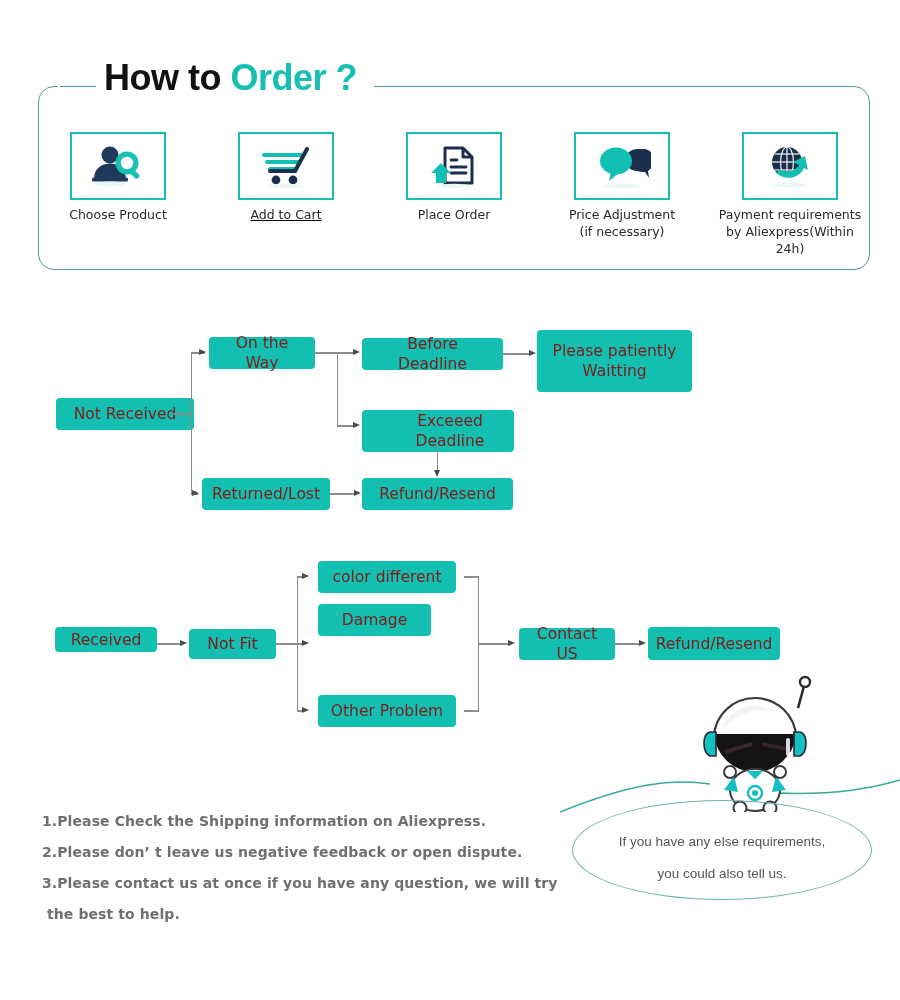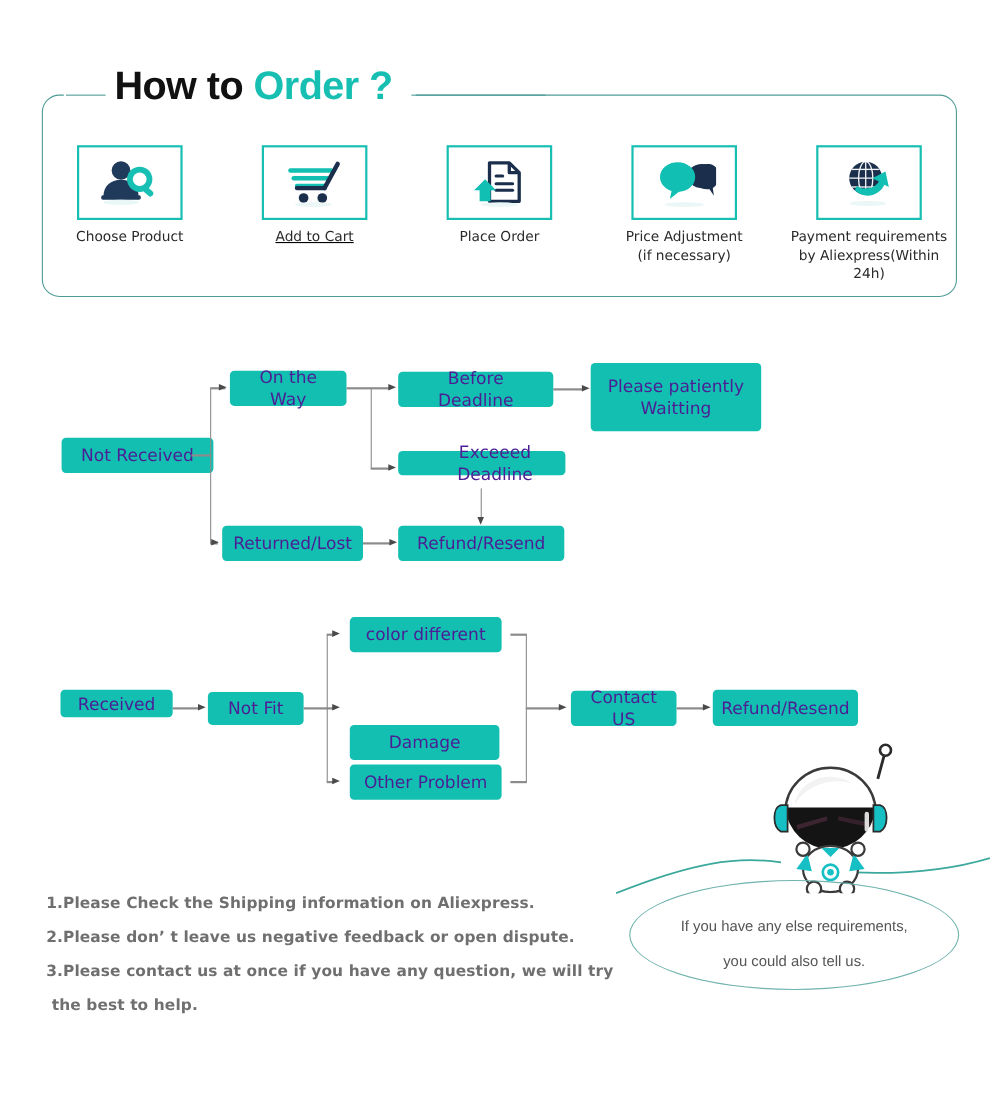--- a/index.html
+++ b/index.html
@@ -52,21 +52,21 @@
   }
   .step-label {
     margin-top: 6px; font-size: 12.5px; color: #2a2a2a; line-height: 17px;
     font-family: "DejaVu Sans", sans-serif;
   }
   .step-label .l2 { display: block; }
 
   
   .fbox {
     position: absolute;
-    background: #12bfb0; color: #4c1d95;
+    background: #12bfb0; color: #7f1d1d;
     border-radius: 4px;
     font-size: 15.5px;
     display: flex; align-items: center; justify-content: center;
     text-align: center; line-height: 20px;
     padding: 0 9px;
     font-family: "DejaVu Sans", sans-serif;
   }
   .conn { position: absolute; background: #8c8c8c; }
   .conn.h { height: 1.4px; }
   .conn.v { width: 1.4px; }
@@ -222,21 +222,21 @@
 
   <div>
     <div class="fbox" style="left:56px; top:398px; width:138px; height:32px;">Not Received</div>
 
     <div class="fbox" style="left:209px; top:337px; width:106px; height:32px;">On the Way</div>
 
     <div class="fbox" style="left:202px; top:478px; width:128px; height:32px;">Returned/Lost</div>
 
     <div class="fbox" style="left:362px; top:338px; width:141px; height:32px;">Before Deadline</div>
 
-    <div class="fbox" style="left:362px; top:410px; width:152px; height:22px;padding-left:33px;">Exceeed Deadline</div>
+    <div class="fbox" style="left:362px; top:410px; width:152px; height:42px;padding-left:33px;">Exceeed Deadline</div>
 
     <div class="fbox" style="left:362px; top:478px; width:151px; height:32px;">Refund/Resend</div>
 
     <div class="fbox" style="left:537px; top:330px; width:155px; height:62px; flex-direction:column;">
       <span>Please patiently</span>
       <span>Waitting</span>
     </div>
 
     <div class="conn h" style="left:174px; top:413.3px; width:18px;"></div>
     <div class="conn v" style="left:191px; top:353px; height:141px;"></div>
@@ -261,21 +261,21 @@
     <div class="arrow-r" style="left:354px; top:489.7px;"></div>
   </div>
 
   <div>
     <div class="fbox" style="left:55px; top:627px; width:102px; height:25px;">Received</div>
 
     <div class="fbox" style="left:189px; top:629px; width:87px; height:30px;">Not Fit</div>
 
     <div class="fbox" style="left:318px; top:561px; width:138px; height:32px;">color different</div>
 
-    <div class="fbox" style="left:318px; top:659px; width:136px; height:32px;">Damage</div>
+    <div class="fbox" style="left:318px; top:604px; width:113px; height:32px;">Damage</div>
 
     <div class="fbox" style="left:318px; top:695px; width:138px; height:32px;">Other Problem</div>
 
     <div class="fbox" style="left:519px; top:628px; width:96px; height:32px;">Contact US</div>
 
     <div class="fbox" style="left:648px; top:627px; width:132px; height:33px;">Refund/Resend</div>
 
     <div class="conn h" style="left:157px; top:643.3px; width:24px;"></div>
     <div class="arrow-r" style="left:180px; top:639.7px;"></div>
 

